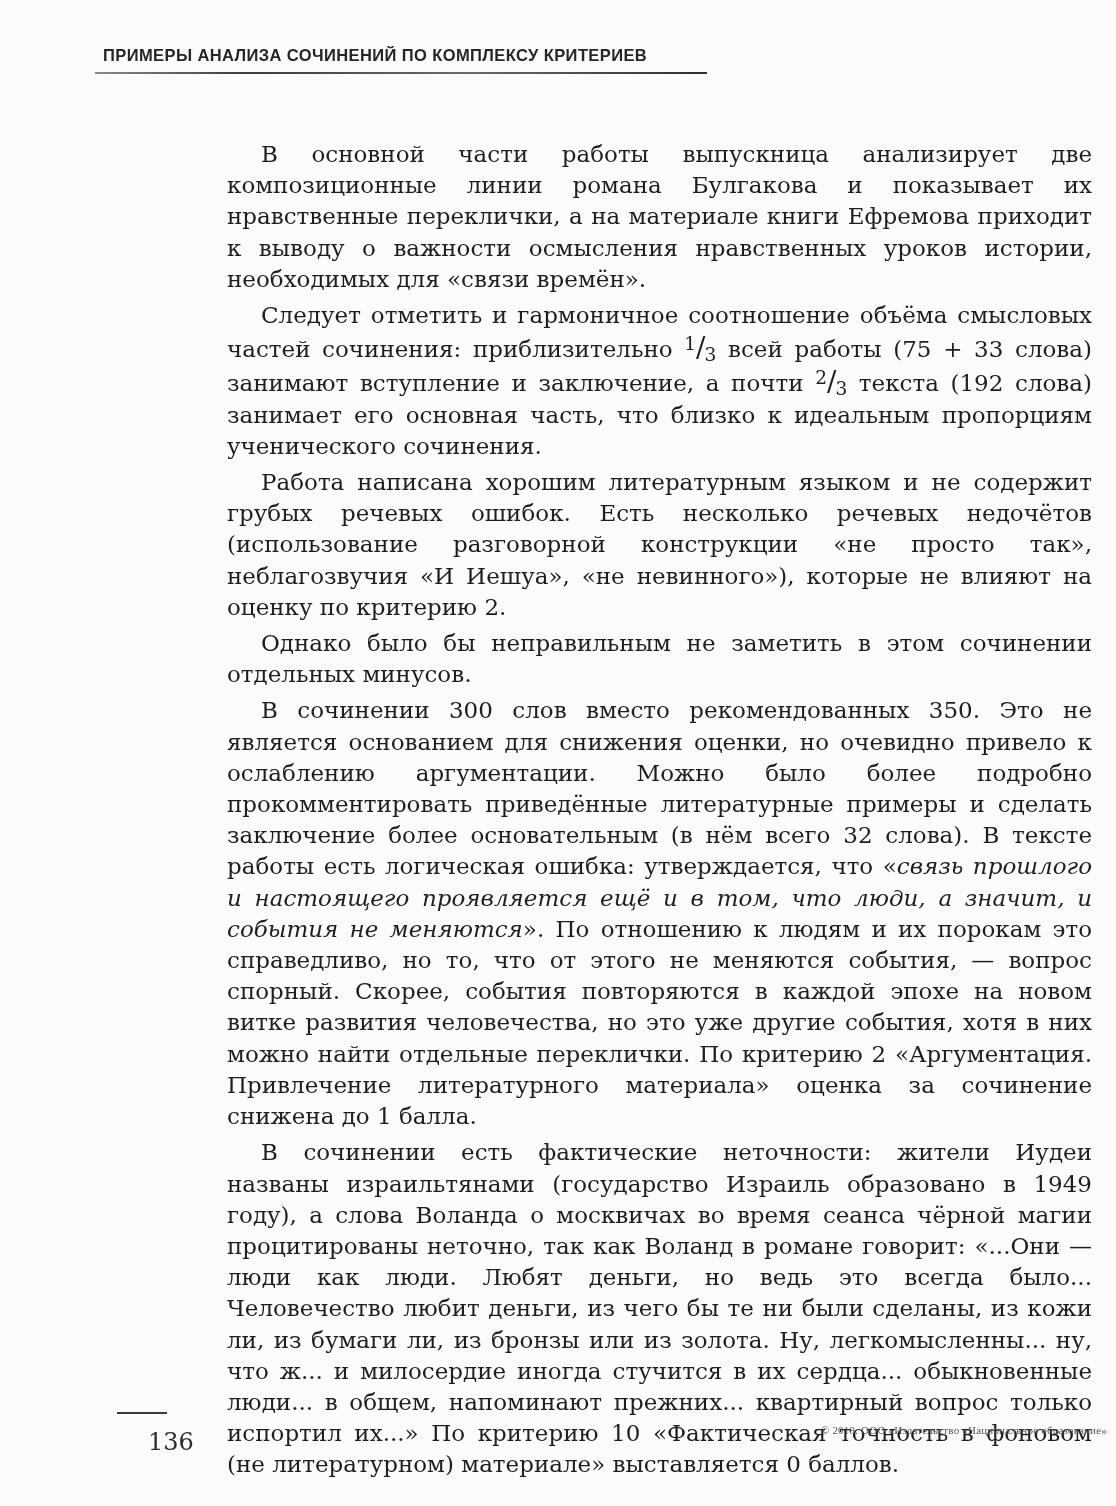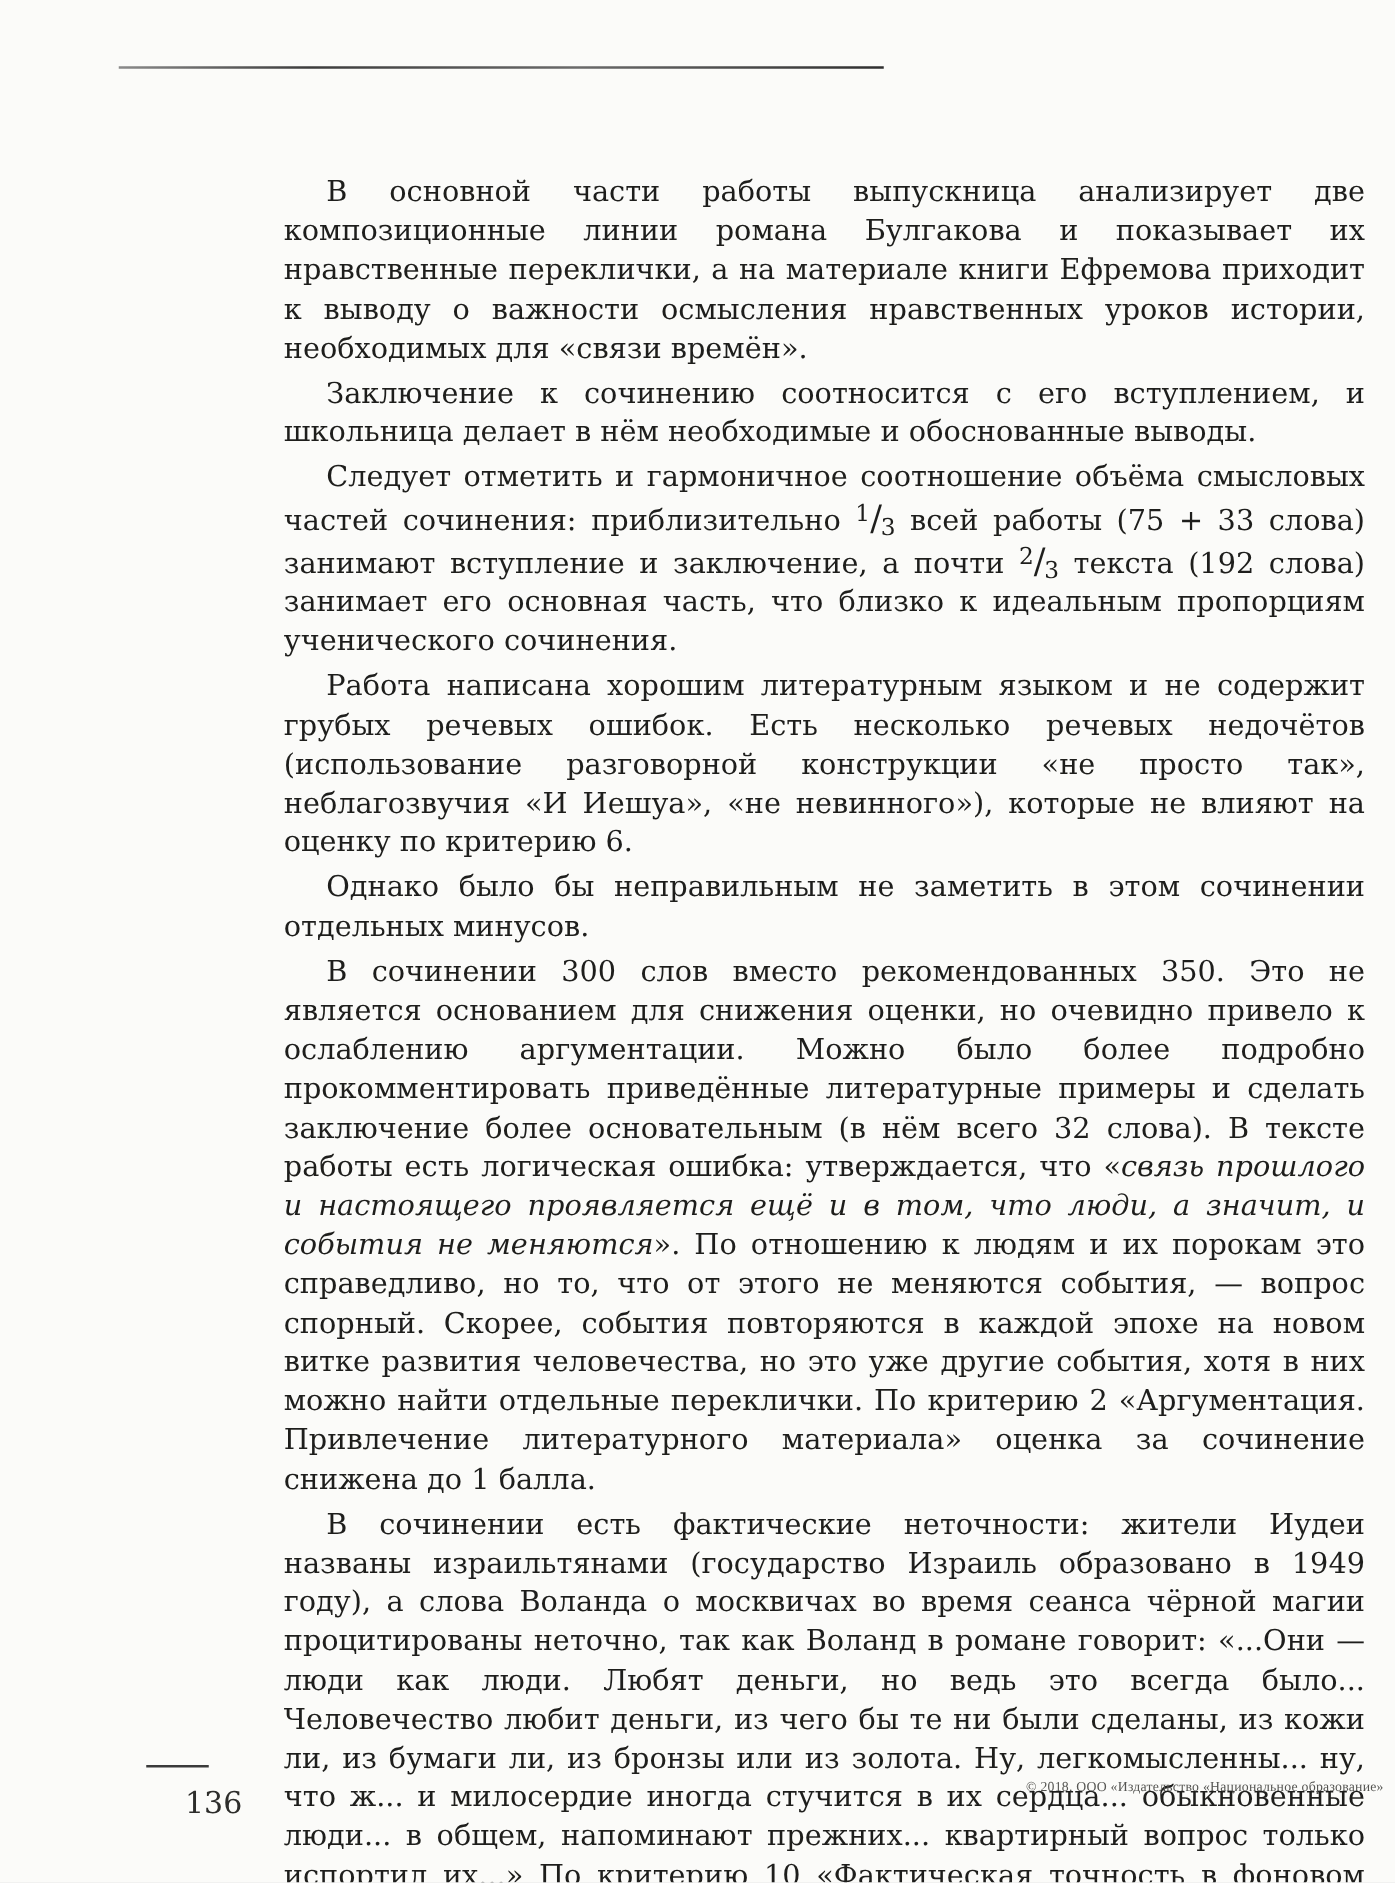--- a/index.html
+++ b/index.html
@@ -102,32 +102,32 @@
     color: #555552;
     letter-spacing: 0.2px;
   }
 </style>
 </head>
 <body>
 
 <div class="page">
 
   <header class="running-head">
+    <div class="running-head-title">ПРИМЕРЫ АНАЛИЗА СОЧИНЕНИЙ ПО КОМПЛЕКСУ КРИТЕРИЕВ</div>
     <div class="running-head-rule"></div>
   </header>
 
   <main class="text-block">
 
     <p class="para">В основной части работы выпускница анализирует две композиционные линии романа Булгакова и показывает их нравственные переклички, а на материале книги Ефремова приходит к выводу о важности осмысления нравственных уроков истории, необходимых для «связи времён».</p>
 
-    <p class="para">Заключение к сочинению соотносится с его вступлением, и школьница делает в нём необходимые и обоснованные выводы.</p>
 
     <p class="para"><span>Следует отметить и гармоничное соотношение объёма смысловых частей сочинения: приблизительно </span><span class="frac"><sup>1</sup><span class="frac-slash">/</span><sub>3</sub></span><span> всей работы (75 + 33 слова) занимают вступление и заключение, а почти </span><span class="frac"><sup>2</sup><span class="frac-slash">/</span><sub>3</sub></span><span> текста (192 слова) занимает его основная часть, что близко к идеальным пропорциям ученического сочинения.</span></p>
 
-    <p class="para">Работа написана хорошим литературным языком и не содержит грубых речевых ошибок. Есть несколько речевых недочётов (использование разговорной конструкции «не просто так», неблагозвучия «И Иешуа», «не невинного»), которые не влияют на оценку по критерию 6.</p>
+    <p class="para">Работа написана хорошим литературным языком и не содержит грубых речевых ошибок. Есть несколько речевых недочётов (использование разговорной конструкции «не просто так», неблагозвучия «И Иешуа», «не невинного»), которые не влияют на оценку по критерию 2.</p>
 
     <p class="para">Однако было бы неправильным не заметить в этом сочинении отдельных минусов.</p>
 
     <p class="para"><span>В сочинении 300 слов вместо рекомендованных 350. Это не является основанием для снижения оценки, но очевидно привело к ослаблению аргументации. Можно было более подробно прокомментировать приведённые литературные примеры и сделать заключение более основательным (в нём всего 32 слова). В тексте работы есть логическая ошибка: утверждается, что «</span><span class="seg-italic">связь прошлого и настоящего проявляется ещё и в том, что люди, а значит, и события не меняются</span><span>». По отношению к людям и их порокам это справедливо, но то, что от этого не меняются события, — вопрос спорный. Скорее, события повторяются в каждой эпохе на новом витке развития человечества, но это уже другие события, хотя в них можно найти отдельные переклички. По критерию 2 «Аргументация. Привлечение литературного материала» оценка за сочинение снижена до 1 балла.</span></p>
 
     <p class="para">В сочинении есть фактические неточности: жители Иудеи названы израильтянами (государство Израиль образовано в 1949 году), а слова Воланда о москвичах во время сеанса чёрной магии процитированы неточно, так как Воланд в романе говорит: «...Они — люди как люди. Любят деньги, но ведь это всегда было... Человечество любит деньги, из чего бы те ни были сделаны, из кожи ли, из бумаги ли, из бронзы или из золота. Ну, легкомысленны... ну, что ж... и милосердие иногда стучится в их сердца... обыкновенные люди... в общем, напоминают прежних... квартирный вопрос только испортил их...» По критерию 10 «Фактическая точность в фоновом (не литературном) материале» выставляется 0 баллов.</p>
 
   </main>
 
   <footer>

